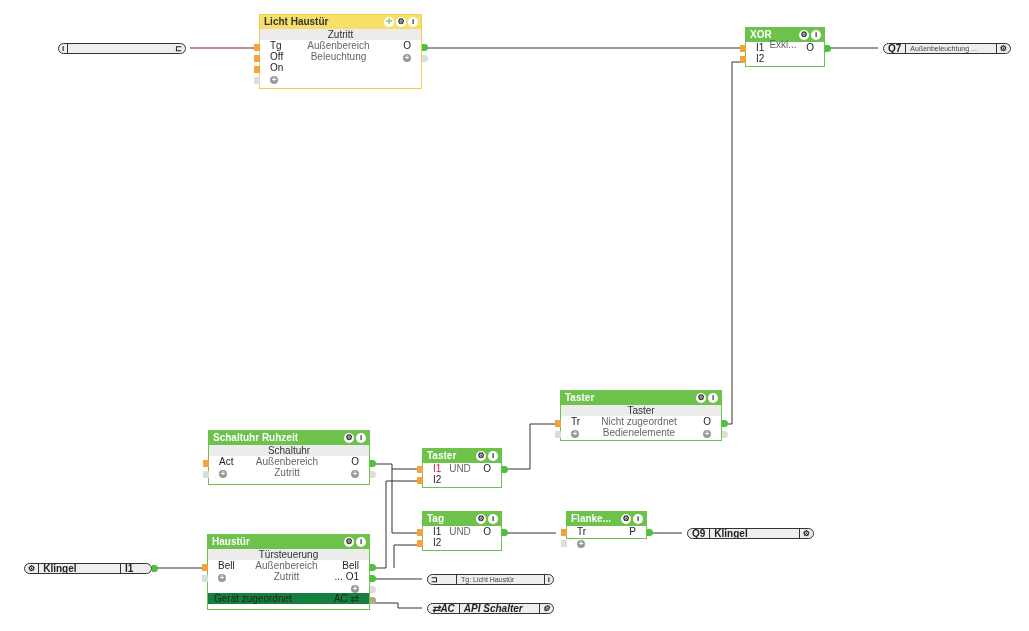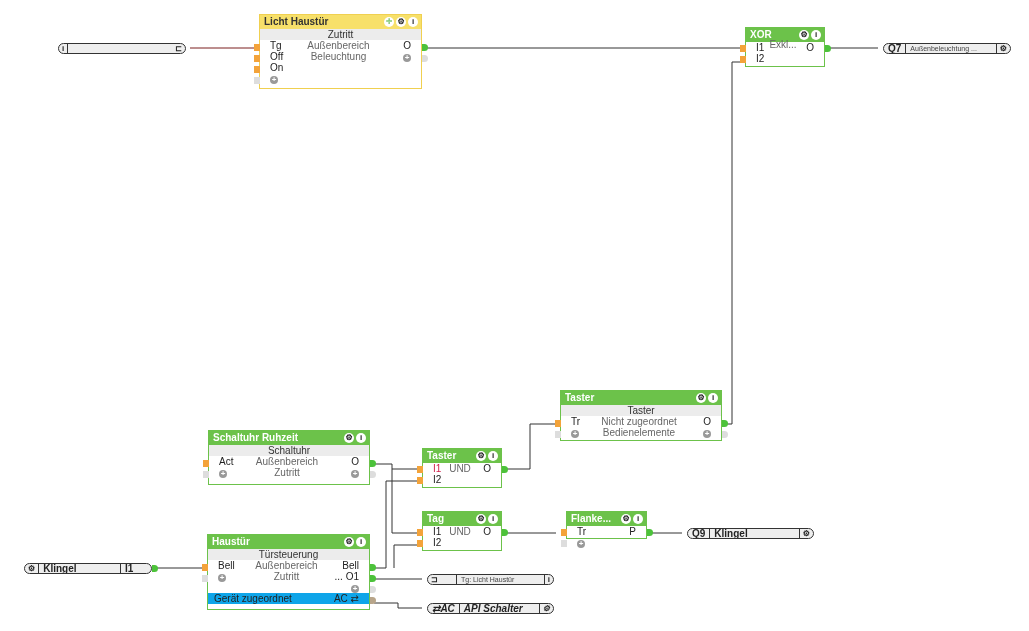--- a/index.html
+++ b/index.html
@@ -10,21 +10,21 @@
   .hdr{height:14px;background:#6cc24a;color:#fff;font-weight:bold;font-size:10px;line-height:14px;padding-left:4px;position:relative;}
   .block.sel .hdr{background:#f7e06a;color:#333;}
   .hdr .icons{position:absolute;right:3px;top:2px;display:flex;gap:2px;}
   .ic{width:10px;height:10px;border-radius:50%;background:#fff;color:#222;font-size:8px;line-height:10px;text-align:center;font-weight:bold;display:inline-block;}
   .ic.move{color:#4cae3a;font-weight:normal;}
   .sub{height:11px;background:#ececec;text-align:center;line-height:11px;font-size:10px;color:#333;}
   .row{height:11px;line-height:11px;position:relative;font-size:10px;}
   .row .l{position:absolute;left:10px;}
   .row .c{position:absolute;left:0;right:4px;text-align:center;color:#666;}
   .row .r{position:absolute;right:10px;}
-  .row.foot{background:#0ea5e9;}
+  .row.foot{background:#15803d;}
   .pin{position:absolute;width:6px;height:7px;}
   .pin.in{background:#f3a33a;}
   .pin.in.empty{background:#ddd;}
   .pin.out{background:#4cc23a;border-radius:0 4px 4px 0;}
   .pin.out.empty{background:#ddd;}
   .pin.out.ac{background:#b8a58a;}
   .plus{display:inline-block;width:8px;height:8px;border-radius:50%;background:#999;color:#fff;font-size:8px;line-height:8px;text-align:center;font-weight:bold;}
   .io{position:absolute;height:11px;border:1px solid #333;border-radius:6px;background:#eee;box-sizing:border-box;font-size:10px;line-height:9px;display:flex;align-items:stretch;overflow:hidden;}
   .io .seg{padding:0 4px;border-right:1px solid #333;white-space:nowrap;}
   .io .seg:last-child{border-right:none;}

